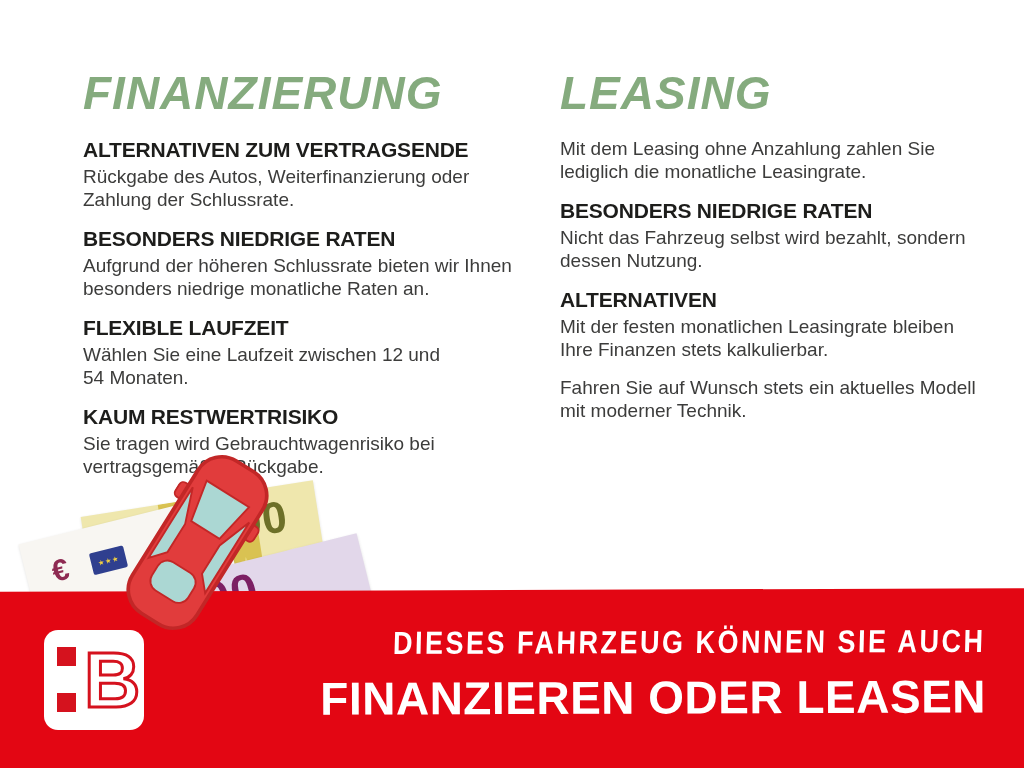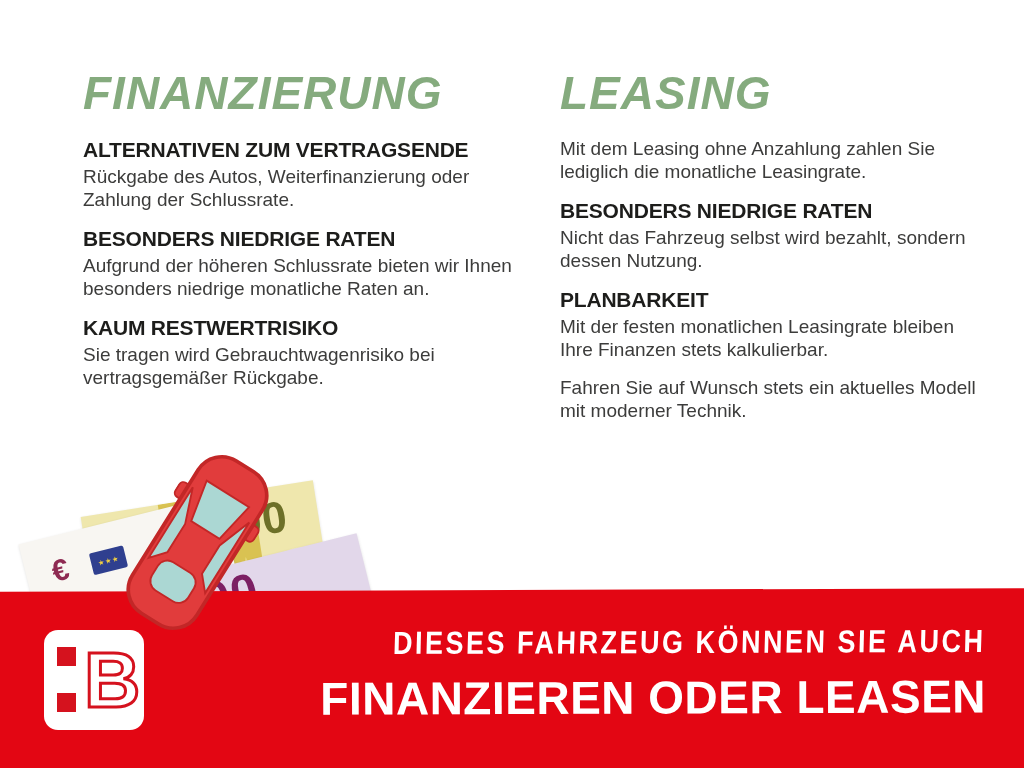--- a/index.html
+++ b/index.html
@@ -67,39 +67,44 @@
       <h2 class="sec-head">ALTERNATIVEN ZUM VERTRAGSENDE</h2>
       <p class="sec-body">Rückgabe des Autos, Weiterfinanzierung oder
 Zahlung der Schlussrate.</p>
     </div>
     <div class="section">
       <h2 class="sec-head">BESONDERS NIEDRIGE RATEN</h2>
       <p class="sec-body">Aufgrund der höheren Schlussrate bieten wir Ihnen
 besonders niedrige monatliche Raten an.</p>
     </div>
     <div class="section">
+      <h2 class="sec-head">FLEXIBLE LAUFZEIT</h2>
+      <p class="sec-body">Wählen Sie eine Laufzeit zwischen 12 und
+54 Monaten.</p>
+    </div>
+    <div class="section">
       <h2 class="sec-head">KAUM RESTWERTRISIKO</h2>
       <p class="sec-body">Sie tragen wird Gebrauchtwagenrisiko bei
 vertragsgemäßer Rückgabe.</p>
     </div>
   </section>
 
   <section class="col right">
     <h1 class="col-title">LEASING</h1>
     <div class="section">
       <p class="sec-body">Mit dem Leasing ohne Anzahlung zahlen Sie
 lediglich die monatliche Leasingrate.</p>
     </div>
     <div class="section">
       <h2 class="sec-head">BESONDERS NIEDRIGE RATEN</h2>
       <p class="sec-body">Nicht das Fahrzeug selbst wird bezahlt, sondern
 dessen Nutzung.</p>
     </div>
     <div class="section">
-      <h2 class="sec-head">PLANBARKEIT</h2>
+      <h2 class="sec-head">ALTERNATIVEN</h2>
       <p class="sec-body">Mit der festen monatlichen Leasingrate bleiben
 Ihre Finanzen stets kalkulierbar.</p>
     </div>
     <div class="section">
       <p class="sec-body">Fahren Sie auf Wunsch stets ein aktuelles Modell
 mit moderner Technik.</p>
     </div>
   </section>
 
   <div class="banner">

